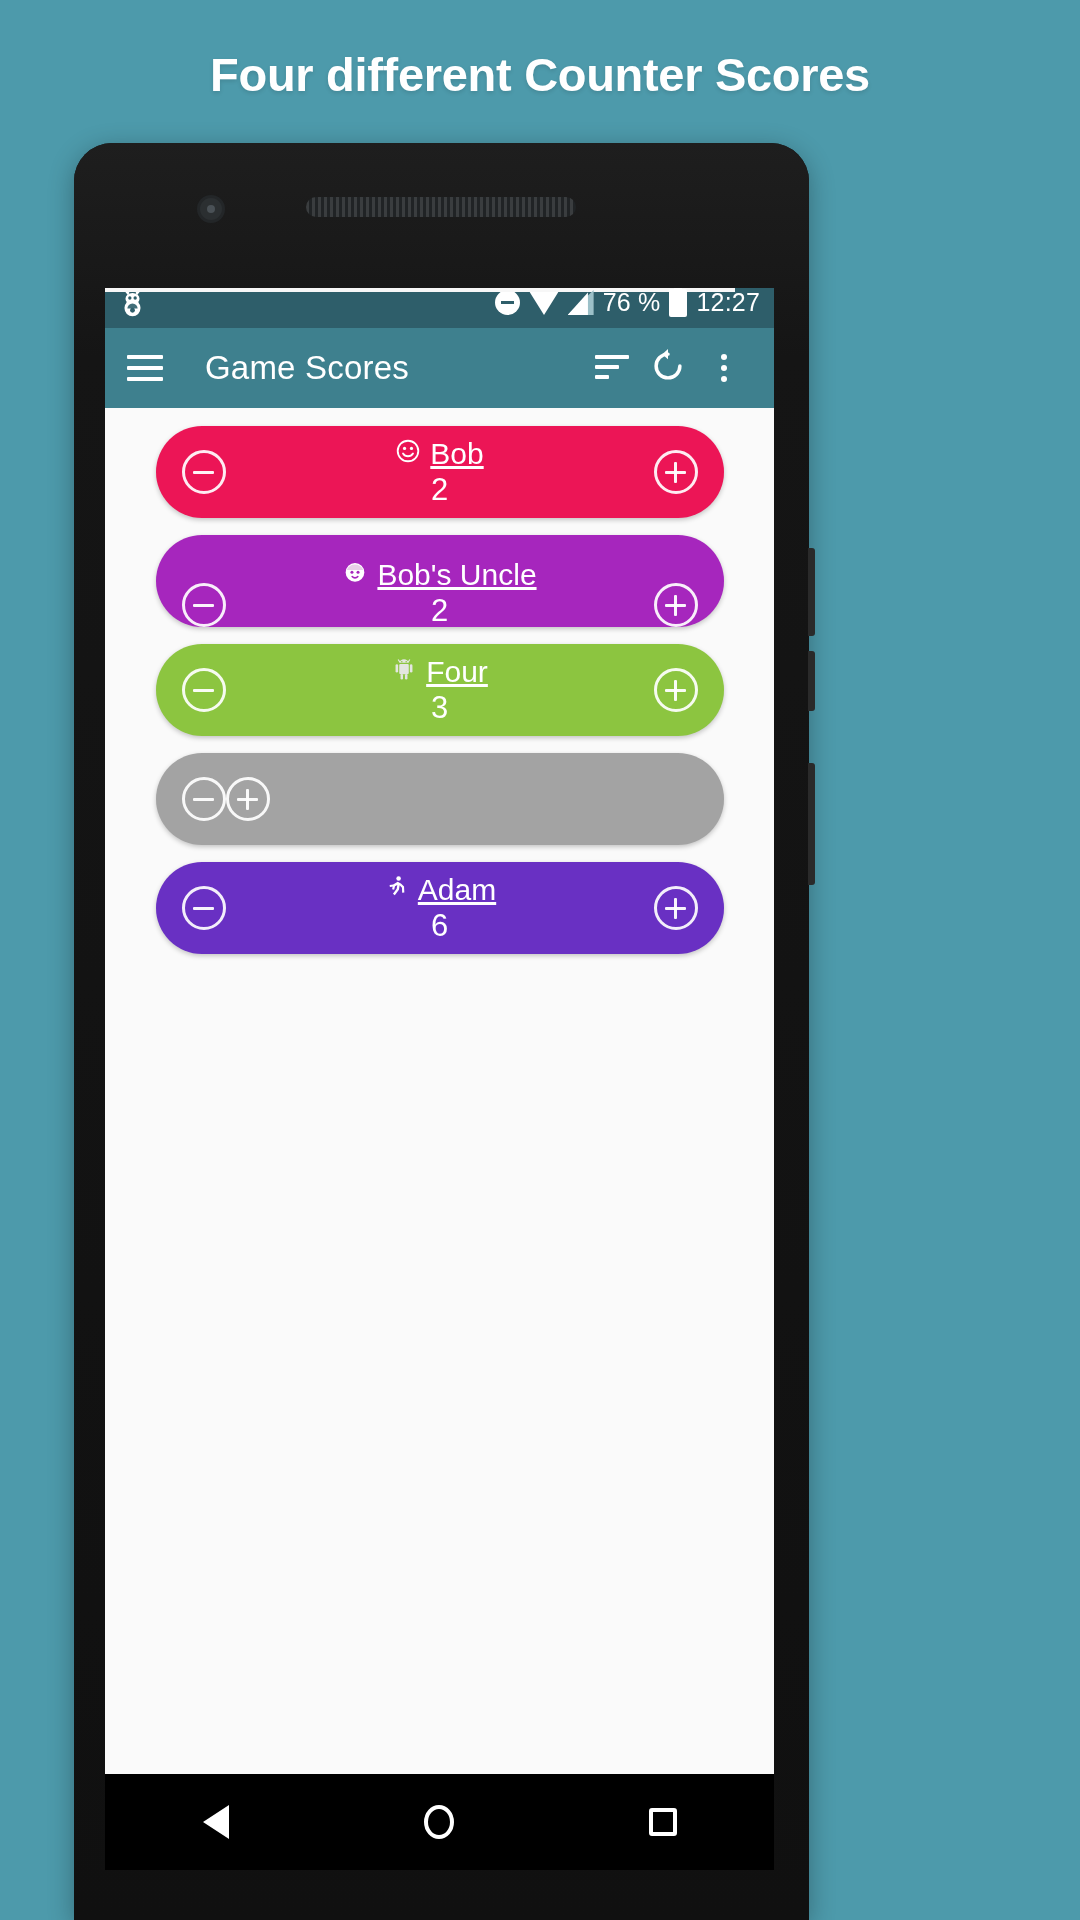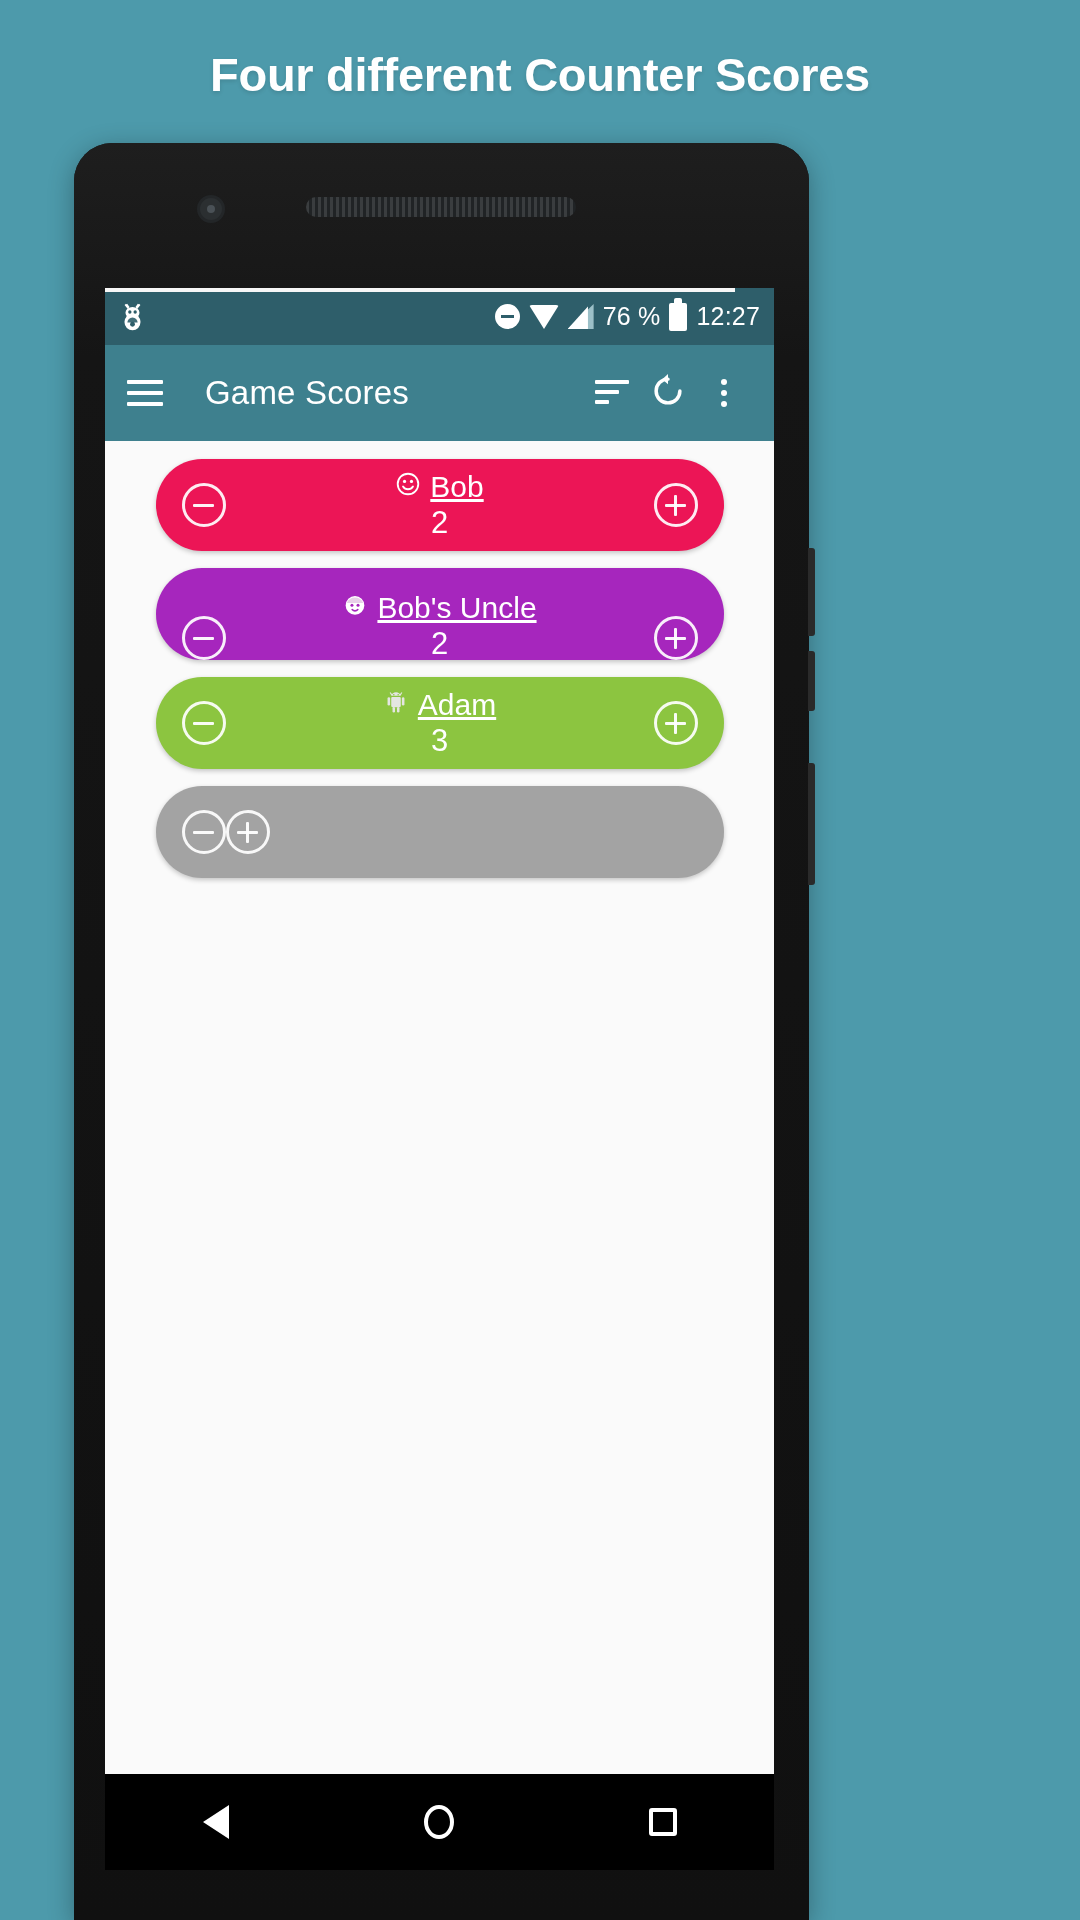--- a/index.html
+++ b/index.html
@@ -60,22 +60,22 @@
 
   
   #screen {
     position:absolute; left:31px; top:145px;
     width:669px; height:1486px;
     background:#fafafa; overflow:hidden;
   }
 
   
   #statusbar{
-    position:relative; height:57px; background:#2e5e6a;
-    display:flex; align-items:flex-end; padding:14px 14px;
+    position:relative; height:40px; background:#2e5e6a;
+    display:flex; align-items:flex-start; padding:0 14px;
     color:#ffffff;
   }
   #statusbar::before{
     content:""; position:absolute; left:0; top:0; height:4px; width:630px;
     background:#f7f7f7;
   }
   #status-left{ display:flex; align-items:center; gap:8px; flex:1; }
   #status-right{ display:flex; align-items:center; gap:9px; }
   .sb-txt{ font-size:25px; font-weight:400; letter-spacing:0.2px; }
   #bug-icon svg{ display:block; }
@@ -90,21 +90,21 @@
         background:#9cc0c8; clip-path:polygon(100% 0,100% 100%,0 100%); }
   .signal .fill{ position:absolute; inset:0;
         background:#ffffff; clip-path:polygon(78% 10%,78% 100%,0 100%); }
   .battery{ width:18px; height:28px; border:0; background:#fff;
         border-radius:2px; position:relative; }
   .battery::before{ content:""; position:absolute; left:5px; top:-5px;
         width:8px; height:5px; background:#fff; border-radius:2px 2px 0 0; }
 
   
   #appbar{
-    height:96px; background:#3e808e; display:flex; align-items:center;
+    height:80px; background:#3e808e; display:flex; align-items:center;
     padding:0 22px; gap:0; color:#fff;
   }
   #hamburger{ width:36px; height:26px; display:flex; flex-direction:column;
     justify-content:space-between; cursor:pointer; }
   #hamburger span{ display:block; height:4px; background:#fff; border-radius:1px; }
   #appbar-title{ font-size:33px; font-weight:400; margin-left:42px; flex:1;
     letter-spacing:.2px; white-space:nowrap; }
   .bar-icon{ display:flex; align-items:center; justify-content:center;
     width:56px; height:56px; cursor:pointer; }
   #sort-icon{ width:34px; height:26px; display:flex; flex-direction:column;
@@ -339,21 +339,21 @@
                   <rect x="7.6" y="7.4" width="8.8" height="9.4" rx="1"></rect>
                   <rect x="4.2" y="7.6" width="2.4" height="7.6" rx="1.2"></rect>
                   <rect x="17.4" y="7.6" width="2.4" height="7.6" rx="1.2"></rect>
                   <rect x="8.8" y="16.6" width="2.3" height="5" rx="1.1"></rect>
                   <rect x="12.9" y="16.6" width="2.3" height="5" rx="1.1"></rect>
                 </g>
                 <circle cx="10" cy="5.2" r=".7" fill="#8cc540"></circle>
                   <circle cx="14" cy="5.2" r=".7" fill="#8cc540"></circle>
               </svg>
             </span>
-            <span>Adam</span>
+            <span>Four</span>
           </div>
           <div class="c-value">3</div>
         </div>
         <div class="cbtn plus">
             <span>
               <i class="h"></i>
               <i class="v"></i>
             </span>
           </div>
       </div>
@@ -365,20 +365,48 @@
             </span>
           </div>
         <div class="cbtn plus">
             <span>
               <i class="h"></i>
               <i class="v"></i>
             </span>
           </div>
       </div>
 
+      <div class="counter-row" style="background: rgb(105, 48, 195); color: rgb(255, 255, 255);">
+        <div class="cbtn minus">
+            <span>
+              <i class="h"></i>
+            </span>
+          </div>
+        <div class="c-body">
+          <div class="c-name">
+            <span class="c-emoji">
+              <svg width="26" height="26" viewBox="0 0 24 24">
+                <g fill="#ffffff">
+                  <circle cx="14.4" cy="4.2" r="2.1"></circle>
+                  <path d="M13.6 7.2 l-4.2 2.6 -1 4.2 1.9 .5 .8 -3.2 2.1 -1.2 -.6 3.4 -3.4 4.8 1.7 1.2 3.8 -5 .7 -4.1 2.1 2.2 .2 4.6 2 -.1 -.3 -5.5 -2.6 -2.6z"></path>
+                  <path d="M9.5 9.6 l-3.4 .5 .3 1.9 3.4 -.5z"></path>
+                </g>
+              </svg>
+            </span>
+            <span>Adam</span>
+          </div>
+          <div class="c-value">6</div>
+        </div>
+        <div class="cbtn plus">
+            <span>
+              <i class="h"></i>
+              <i class="v"></i>
+            </span>
+          </div>
+      </div>
 
     </div>
 
 
   </div>
 
   <div id="navbar">
     <span id="nav-back"></span>
     <span id="nav-home"></span>
     <span id="nav-recent"></span>

